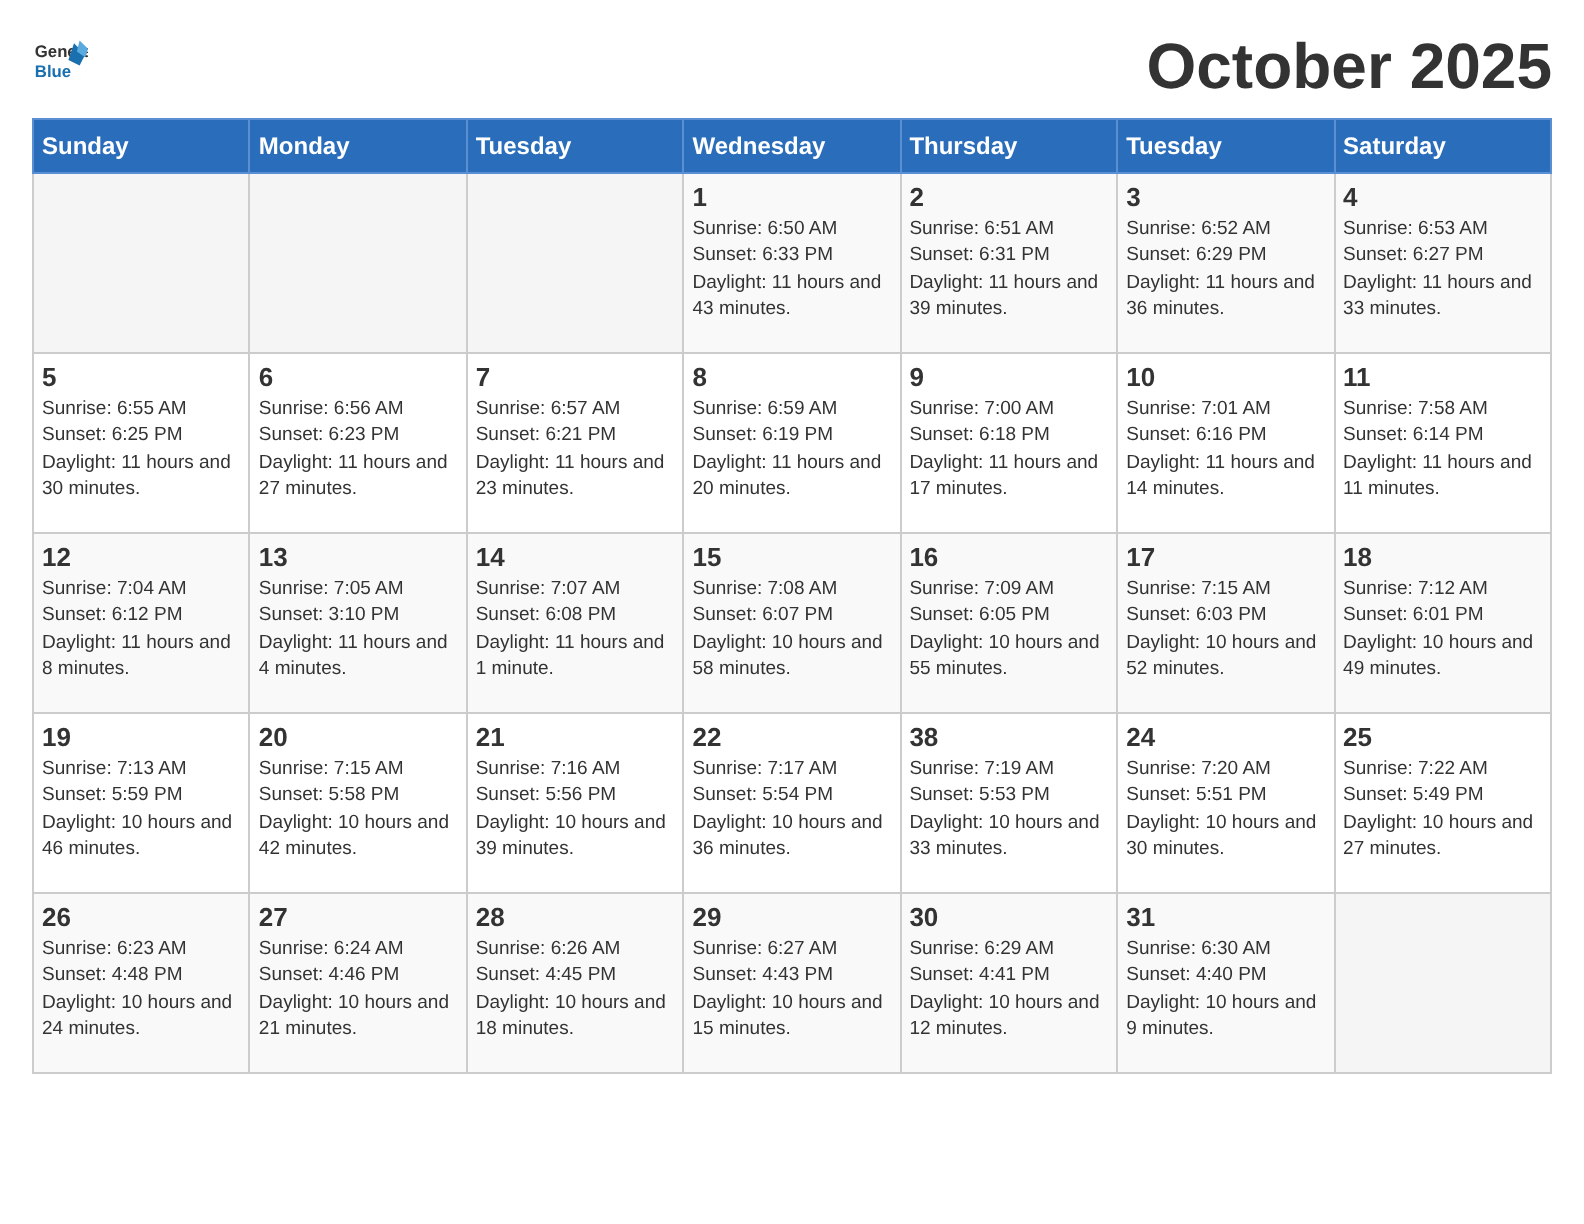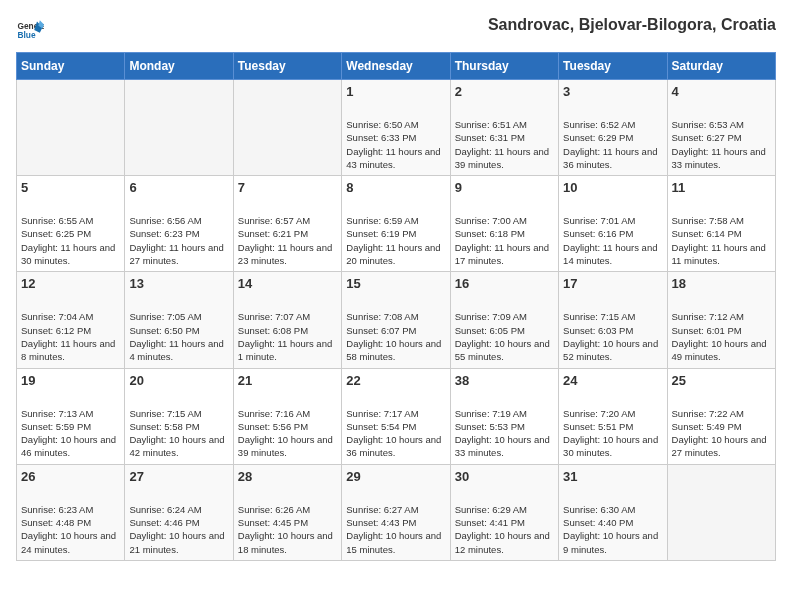--- a/index.html
+++ b/index.html
@@ -69,40 +69,39 @@
     .day-number {
       font-size: 13px;
       font-weight: bold;
       display: block;
       margin-bottom: 2px;
     }
     .day-info {
       font-size: 9.5px;
       line-height: 1.4;
       color: #333;
-      margin-top: 19px;
     }
     .empty-cell {
       background: #f5f5f5 !important;
     }
   </style>
 </head>
 <body>
 
 <div class="header-area">
   <div class="logo">
     <svg class="logo-icon" viewBox="0 0 40 40" xmlns="http://www.w3.org/2000/svg">
       <text x="2" y="18" font-size="12" font-weight="bold" fill="#333">General</text>
       <text x="2" y="32" font-size="12" font-weight="bold" fill="#1a6faf">Blue</text>
       <polygon points="30,8 38,16 34,24 26,20" fill="#1a6faf"></polygon>
       <polygon points="34,6 40,12 38,18 32,14" fill="#5aaae0"></polygon>
     </svg>
   </div>
   <div class="title-area">
-    <h2>Sandrovac, Bjelovar-Bilogora, Croatia</h2>
+    <h1>October 2025</h1>
   </div>
 </div>
 
 <table>
   <thead>
     <tr>
     <th>Sunday</th>
         <th>Monday</th>
         <th>Tuesday</th>
         <th>Wednesday</th>
@@ -188,21 +187,21 @@
       <tr>
         <td>
           <span class="day-number">12</span>
           <div class="day-info">Sunrise: 7:04 AM
 Sunset: 6:12 PM
 Daylight: 11 hours and 8 minutes.</div>
         </td>
         <td>
           <span class="day-number">13</span>
           <div class="day-info">Sunrise: 7:05 AM
-Sunset: 6:50 PM
+Sunset: 3:10 PM
 Daylight: 11 hours and 4 minutes.</div>
         </td>
         <td>
           <span class="day-number">14</span>
           <div class="day-info">Sunrise: 7:07 AM
 Sunset: 6:08 PM
 Daylight: 11 hours and 1 minute.</div>
         </td>
         <td>
           <span class="day-number">15</span>

